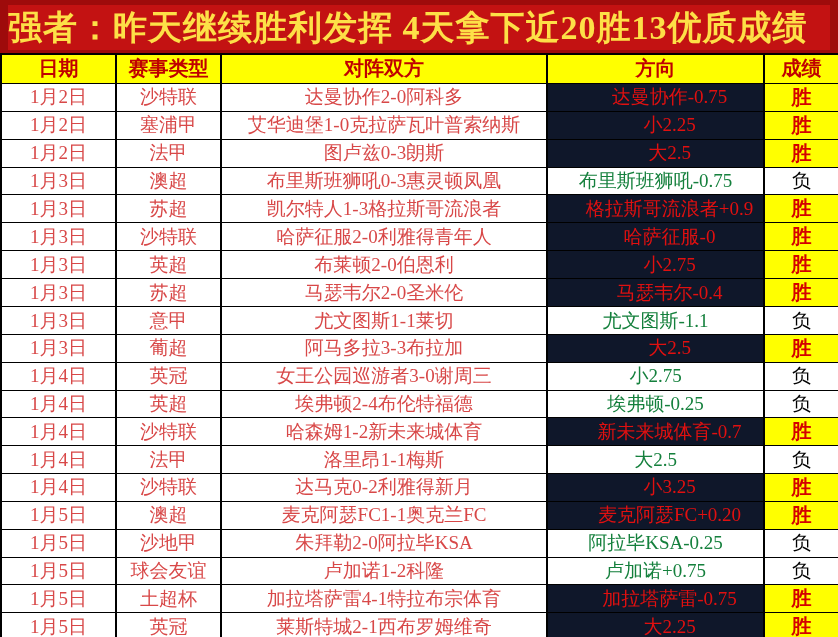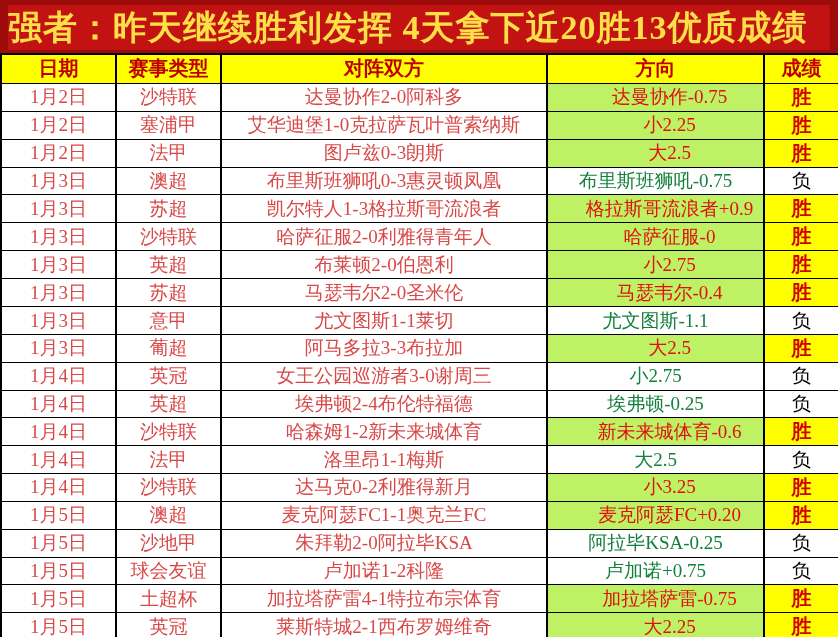--- a/index.html
+++ b/index.html
@@ -52,21 +52,21 @@
     background: #ffff00;
     color: #c00000;
     font-size: 20px;
     font-weight: bold;
   }
   tbody tr { height: 27.7px; margin-left: 7px; }
   td {
     font-size: 19px;
     color: #d84848;
   }
-  td.dir.win  { background: #bef264; color: #e01010; padding-left: 28px; }
+  td.dir.win  { background: #0f172a; color: #e01010; padding-left: 28px; }
   td.dir.loss { background: #ffffff; color: #15803d; }
   td.res.win  { background: #ffff00; color: #d40000; font-weight: bold; font-size: 20px; }
   td.res.loss { background: #ffffff; color: #000000; }
 </style>
 </head>
 <body>
 
 <div class="title-bar">
   <div class="title">强者：昨天继续胜利发挥 4天拿下近20胜13优质成绩</div>
 </div>
@@ -182,21 +182,21 @@
     <td class="c-league">英超</td>
     <td class="c-match">埃弗顿2-4布伦特福德</td>
     <td class="c-dir dir loss">埃弗顿-0.25</td>
     <td class="c-res res loss">负</td>
   </tr>
 
   <tr>
     <td class="c-date">1月4日</td>
     <td class="c-league">沙特联</td>
     <td class="c-match">哈森姆1-2新未来城体育</td>
-    <td class="c-dir dir win">新未来城体育-0.6</td>
+    <td class="c-dir dir win">新未来城体育-0.7</td>
     <td class="c-res res win">胜</td>
   </tr>
 
   <tr>
     <td class="c-date">1月4日</td>
     <td class="c-league">法甲</td>
     <td class="c-match">洛里昂1-1梅斯</td>
     <td class="c-dir dir loss">大2.5</td>
     <td class="c-res res loss">负</td>
   </tr>

